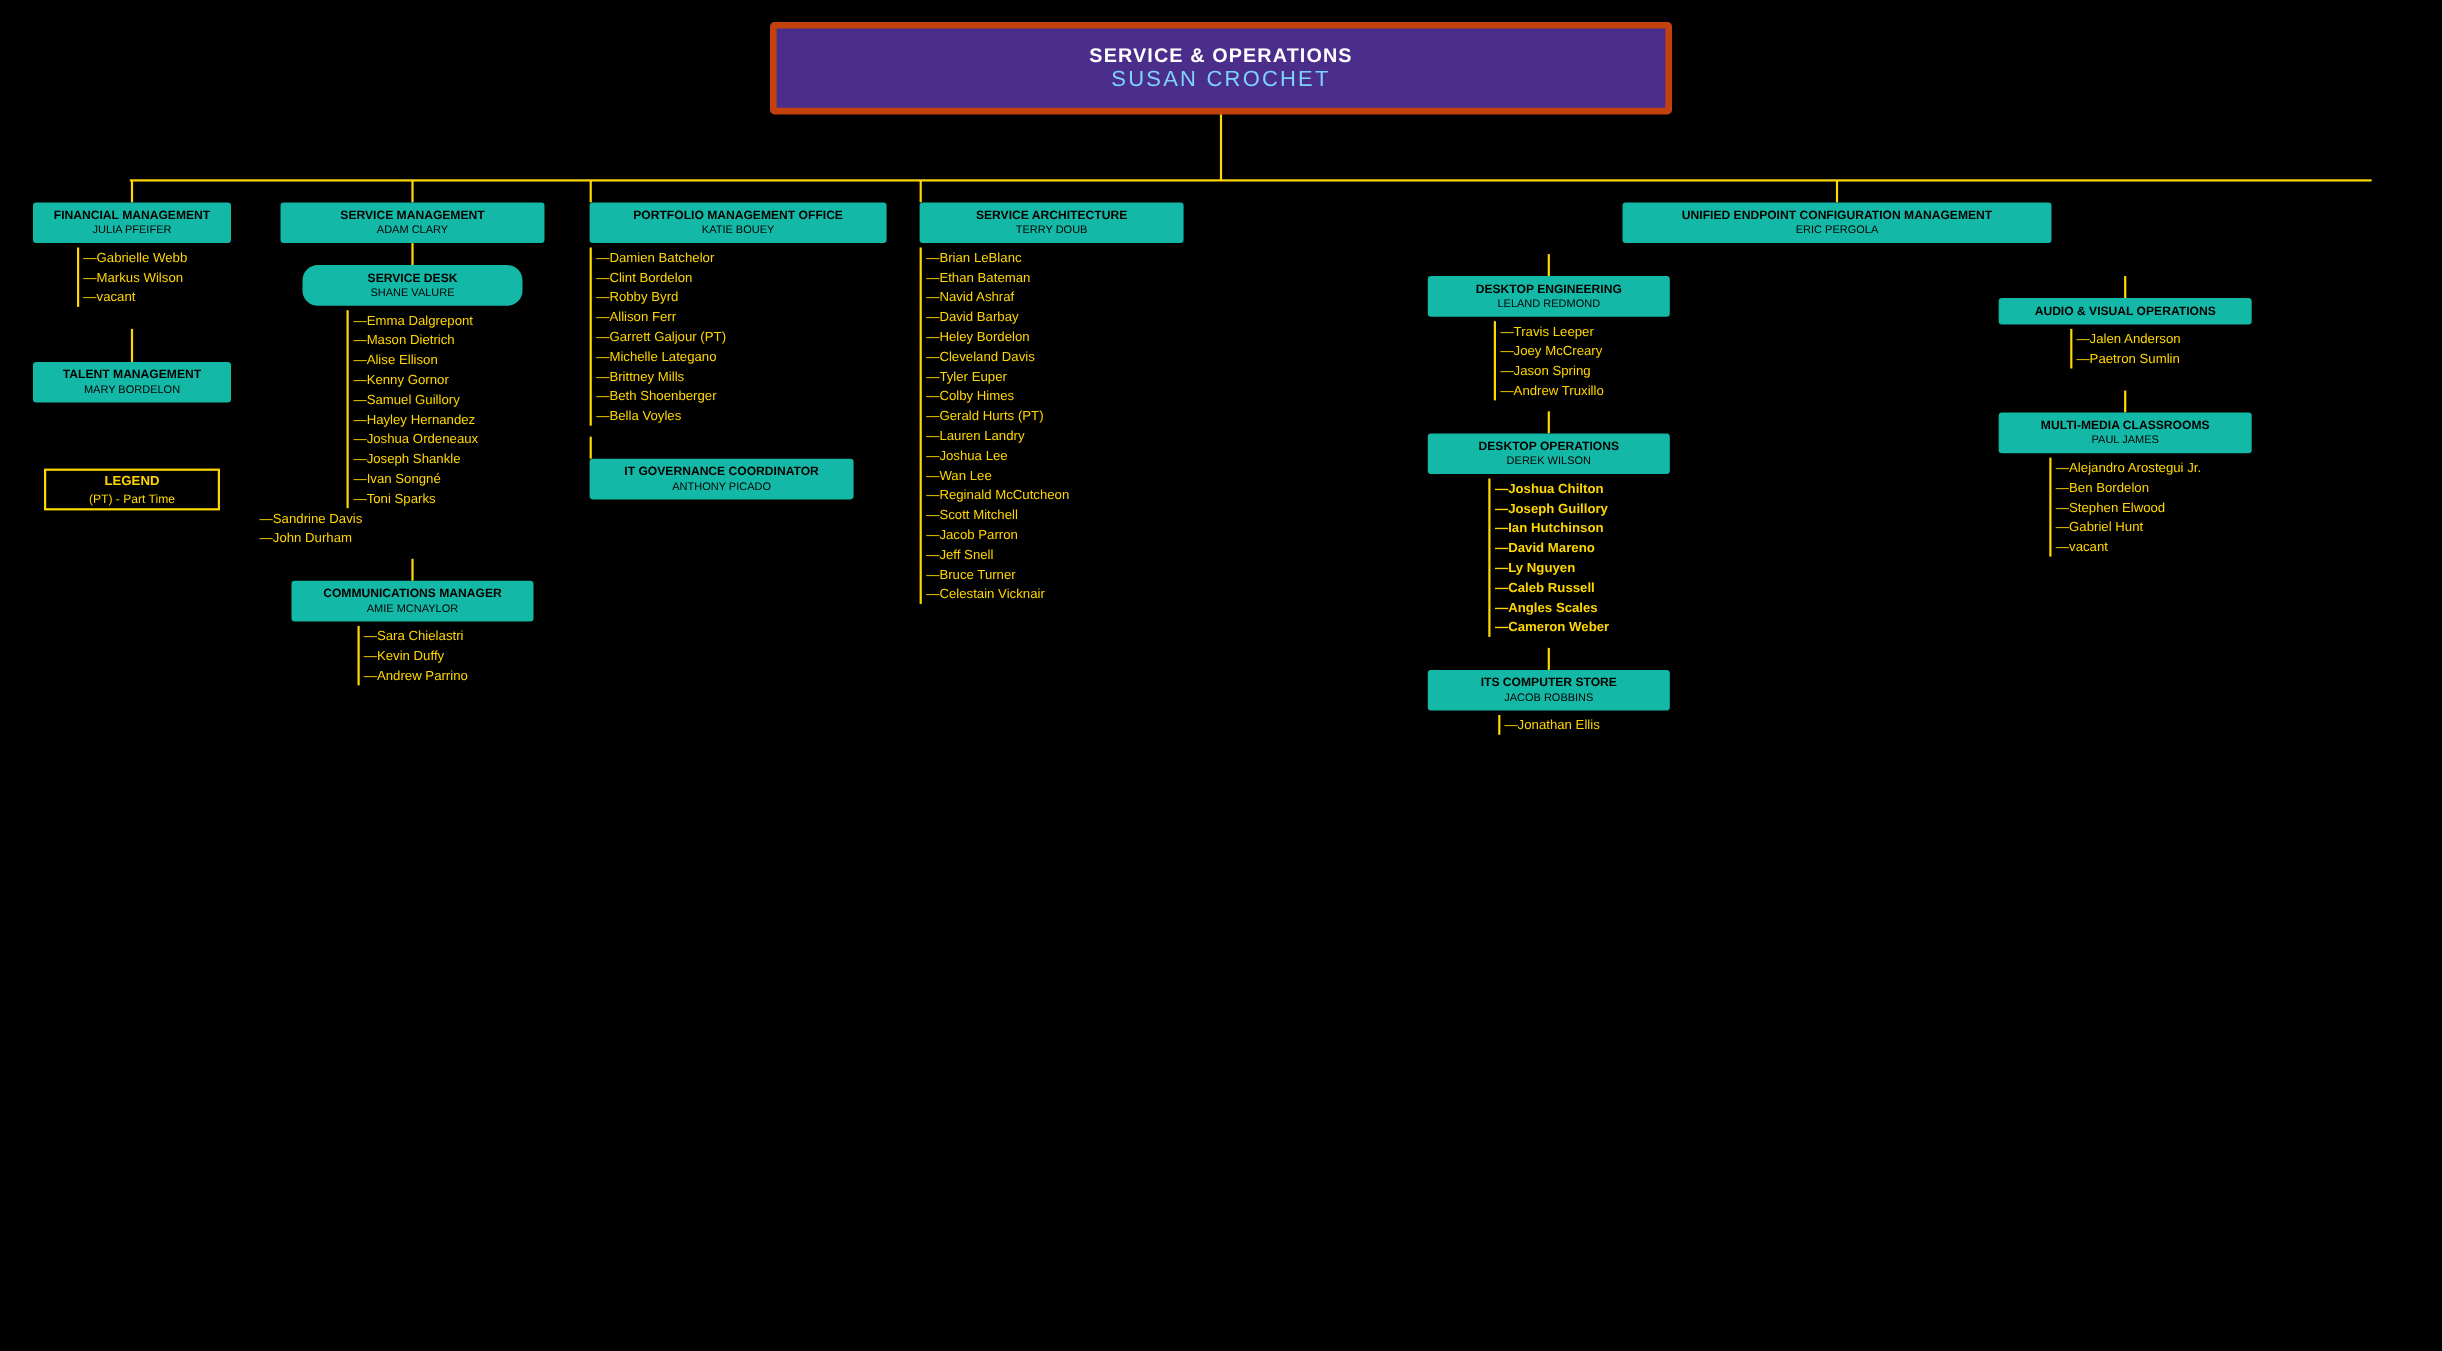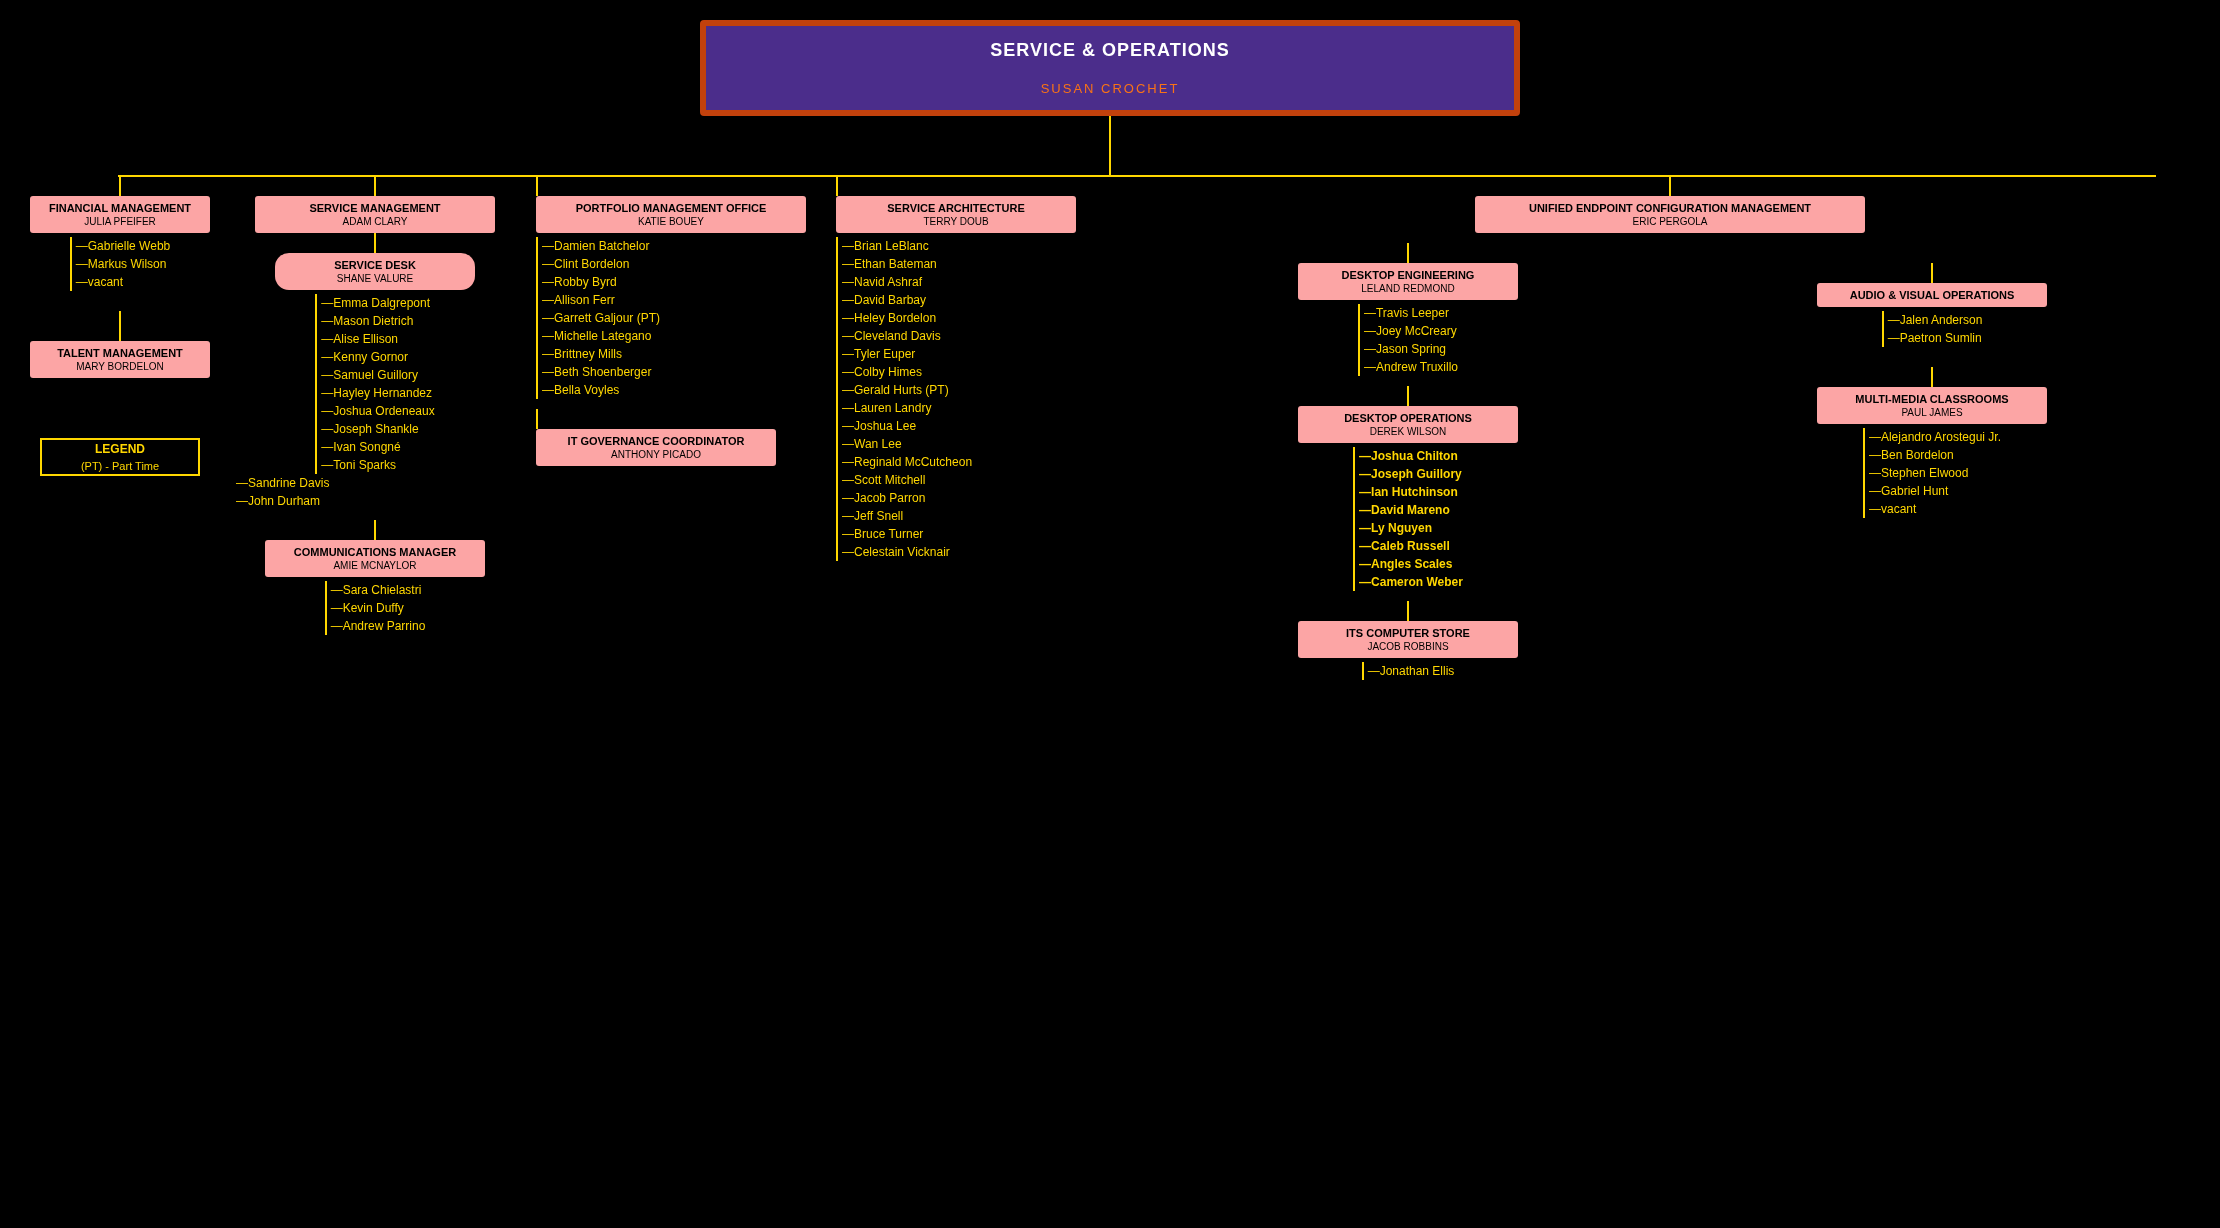--- a/index.html
+++ b/index.html
@@ -21,24 +21,24 @@
       width: 820px;
       margin: 0 auto 0;
     }
     .root-box .title {
       color: #fff;
       font-weight: bold;
       font-size: 18px;
       letter-spacing: 1px;
     }
     .root-box .subtitle {
-      color: #f97316;
-      font-size: 13px;
+      color: #7dd3fc;
+      font-size: 20px;
       letter-spacing: 2px;
-      margin-top: 20px;
+      margin-top: 0;
     }
     
     .name-item {
       color: #FFD700;
       font-size: 12px;
       padding: 2px 0 2px 12px;
       position: relative;
       white-space: nowrap;
     }
     .name-item::before {
@@ -53,21 +53,21 @@
       width: 2180px;
     }
     
     .row-root {
       display: flex;
       justify-content: center;
       margin-bottom: 0;
     }
 
     .yellow-box-sm {
-      background: #fca5a5;
+      background: #14b8a6;
       color: #000;
       font-weight: bold;
       text-align: center;
       padding: 6px 10px;
       border-radius: 3px;
       white-space: nowrap;
     }
     .yb-title { font-size: 11px; font-weight: 900; }
     .yb-sub { font-size: 10px; font-weight: 400; margin-top: 2px; }
 

